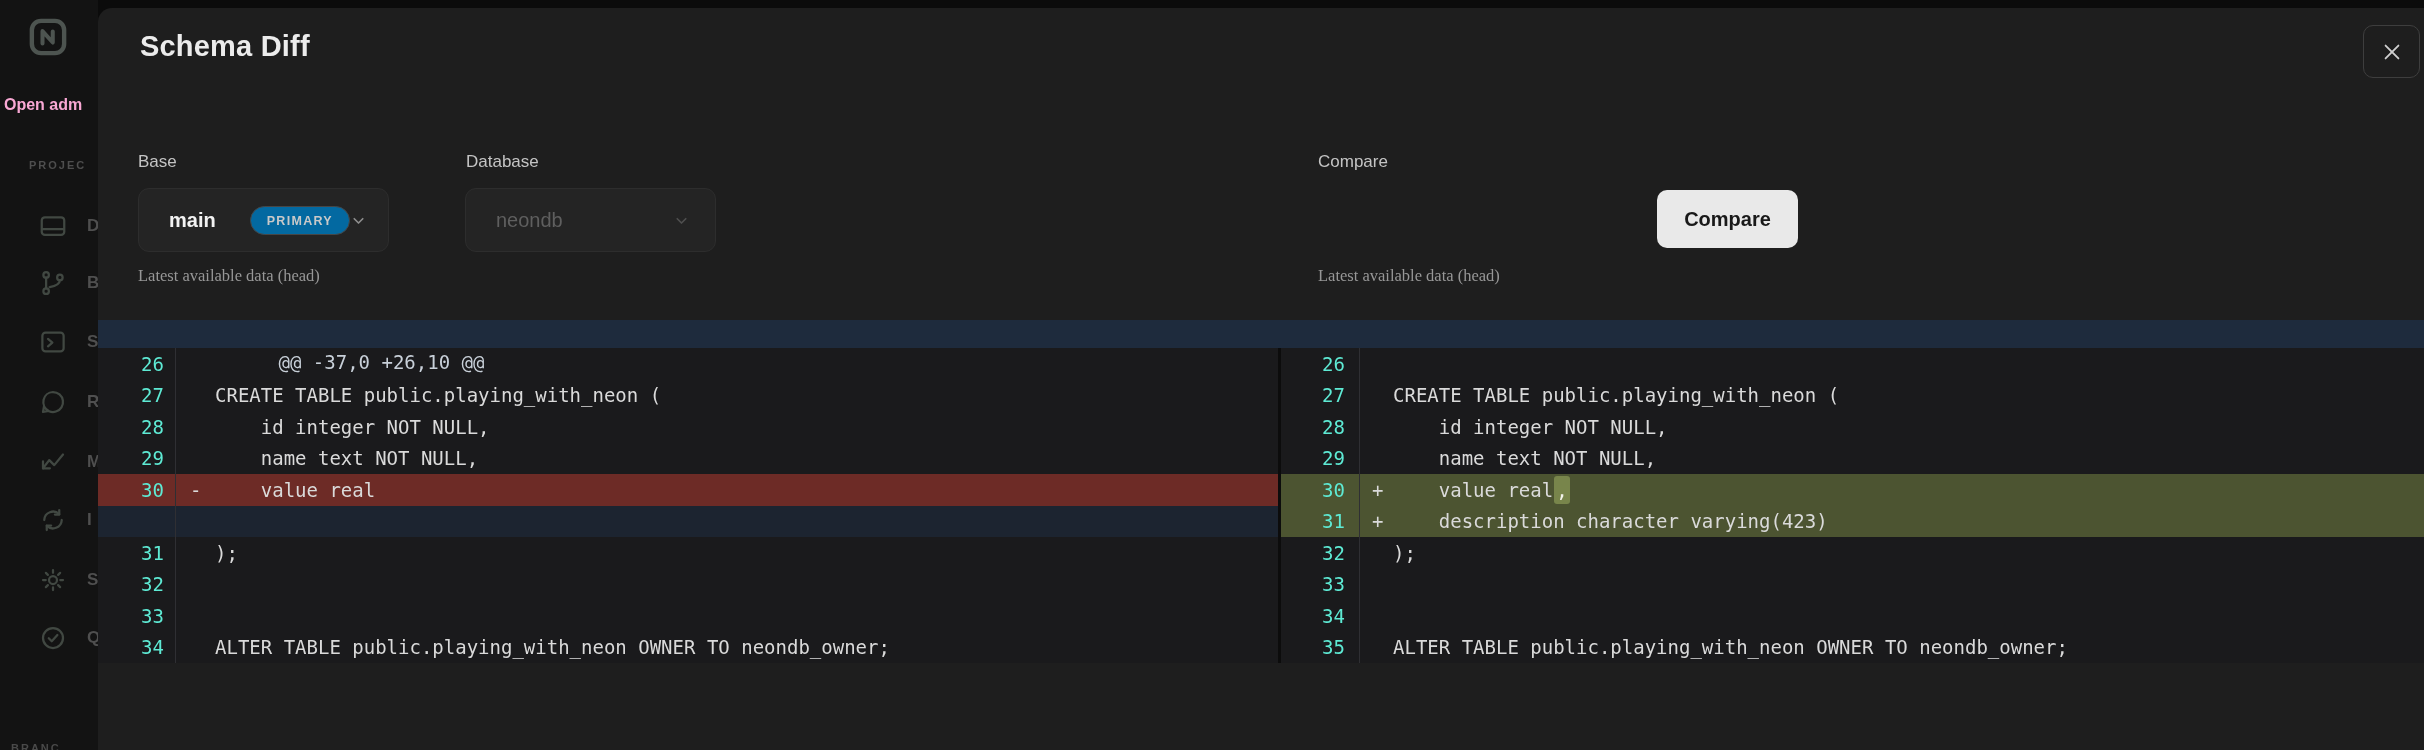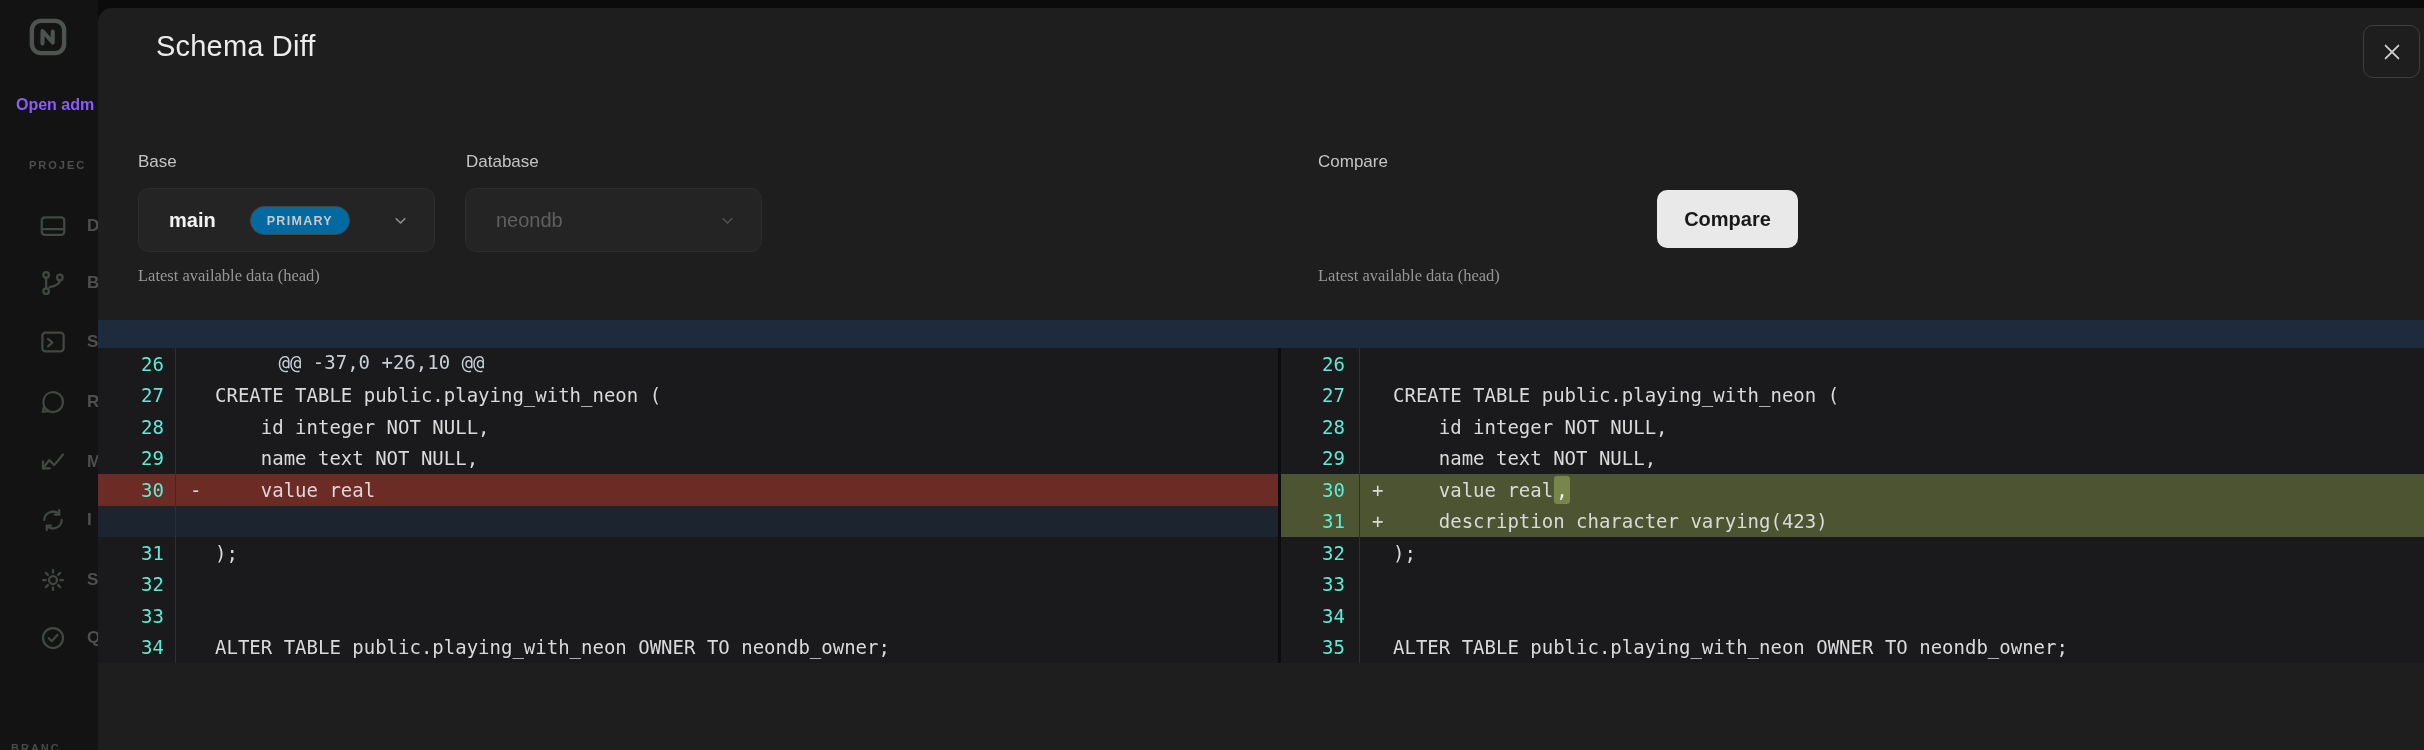--- a/index.html
+++ b/index.html
@@ -11,21 +11,21 @@
     -webkit-font-smoothing:antialiased;
   }
   
   .sidebar {
     position:absolute; left:0; top:0; width:98px; height:750px;
     background:#131313; overflow:hidden; z-index:1;
   }
   .logo { position:absolute; left:26px; top:15px; width:44px; height:50px; }
   .open-link {
     position:absolute; left:4px; top:96px; width:160px;
-    font-size:16px; font-weight:700; color:#8b5cf6; white-space:nowrap;margin-left:12px;
+    font-size:16px; font-weight:700; color:#f9a8d4; white-space:nowrap;
   }
   .section-label {
     position:absolute; left:29px; top:159px;
     font-size:11px; font-weight:700; letter-spacing:2px; color:#4e4e4e; white-space:nowrap;
   }
   .nav-item { position:absolute; left:0; width:160px; height:32px; }
   .nav-icon { position:absolute; left:38px; top:1px; width:30px; height:30px; color:#414842; }
   .nav-icon svg { width:30px; height:30px; display:block; }
   .nav-letter {
     position:absolute; left:87px; top:6px;
@@ -35,32 +35,32 @@
     position:absolute; left:11px; top:742px;
     font-size:11px; font-weight:700; letter-spacing:2px; color:#4a4a4a; white-space:nowrap;
   }
   
   .modal {
     position:absolute; left:98px; top:8px; width:2326px; height:742px;
     background:#1e1e1e; border-radius:14px 0 0 0; z-index:2;
   }
   .modal-title {
     position:absolute; left:42px; top:22px;
-    font-size:29px; font-weight:400; color:#ececec; letter-spacing:0.2px;margin-left:16px;
+    font-size:29px; font-weight:700; color:#ececec; letter-spacing:0.2px;
   }
   .close-btn {
     position:absolute; top:17px; right:4px; width:57px; height:53px;
     background:transparent; border:1.5px solid #3e3e3e; border-radius:10px;
     cursor:pointer; display:flex; align-items:center; justify-content:center;
   }
   .close-btn svg { width:22px; height:22px; display:block; }
   .field-label { position:absolute; top:144px; font-size:17px; font-weight:500; color:#c4c4c4; }
   .helper { position:absolute; top:258px; font-size:16.5px; color:#979797;font-family:Liberation Serif, serif; }
   .select {
-    position:absolute; top:180px; height:64px; width:297px;
+    position:absolute; top:180px; height:64px; width:251px;
     background:#242424; border:1px solid #2d2d2d; border-radius:11px;
     display:flex; align-items:center; padding:0 25px 0 30px; cursor:pointer;
   }
   .select-value { font-size:20px; font-weight:600; color:#f2f2f2; }
   .select-value.muted { color:#5f5f5f; font-weight:500;text-align:right; }
   .badge {
     margin-left:34px; padding:7px 16px 6px;
     background:#0369a1; border:1px solid #464646; border-radius:999px;
     font-size:12.5px; font-weight:700; letter-spacing:1.3px; color:#c9c9c9;
   }

